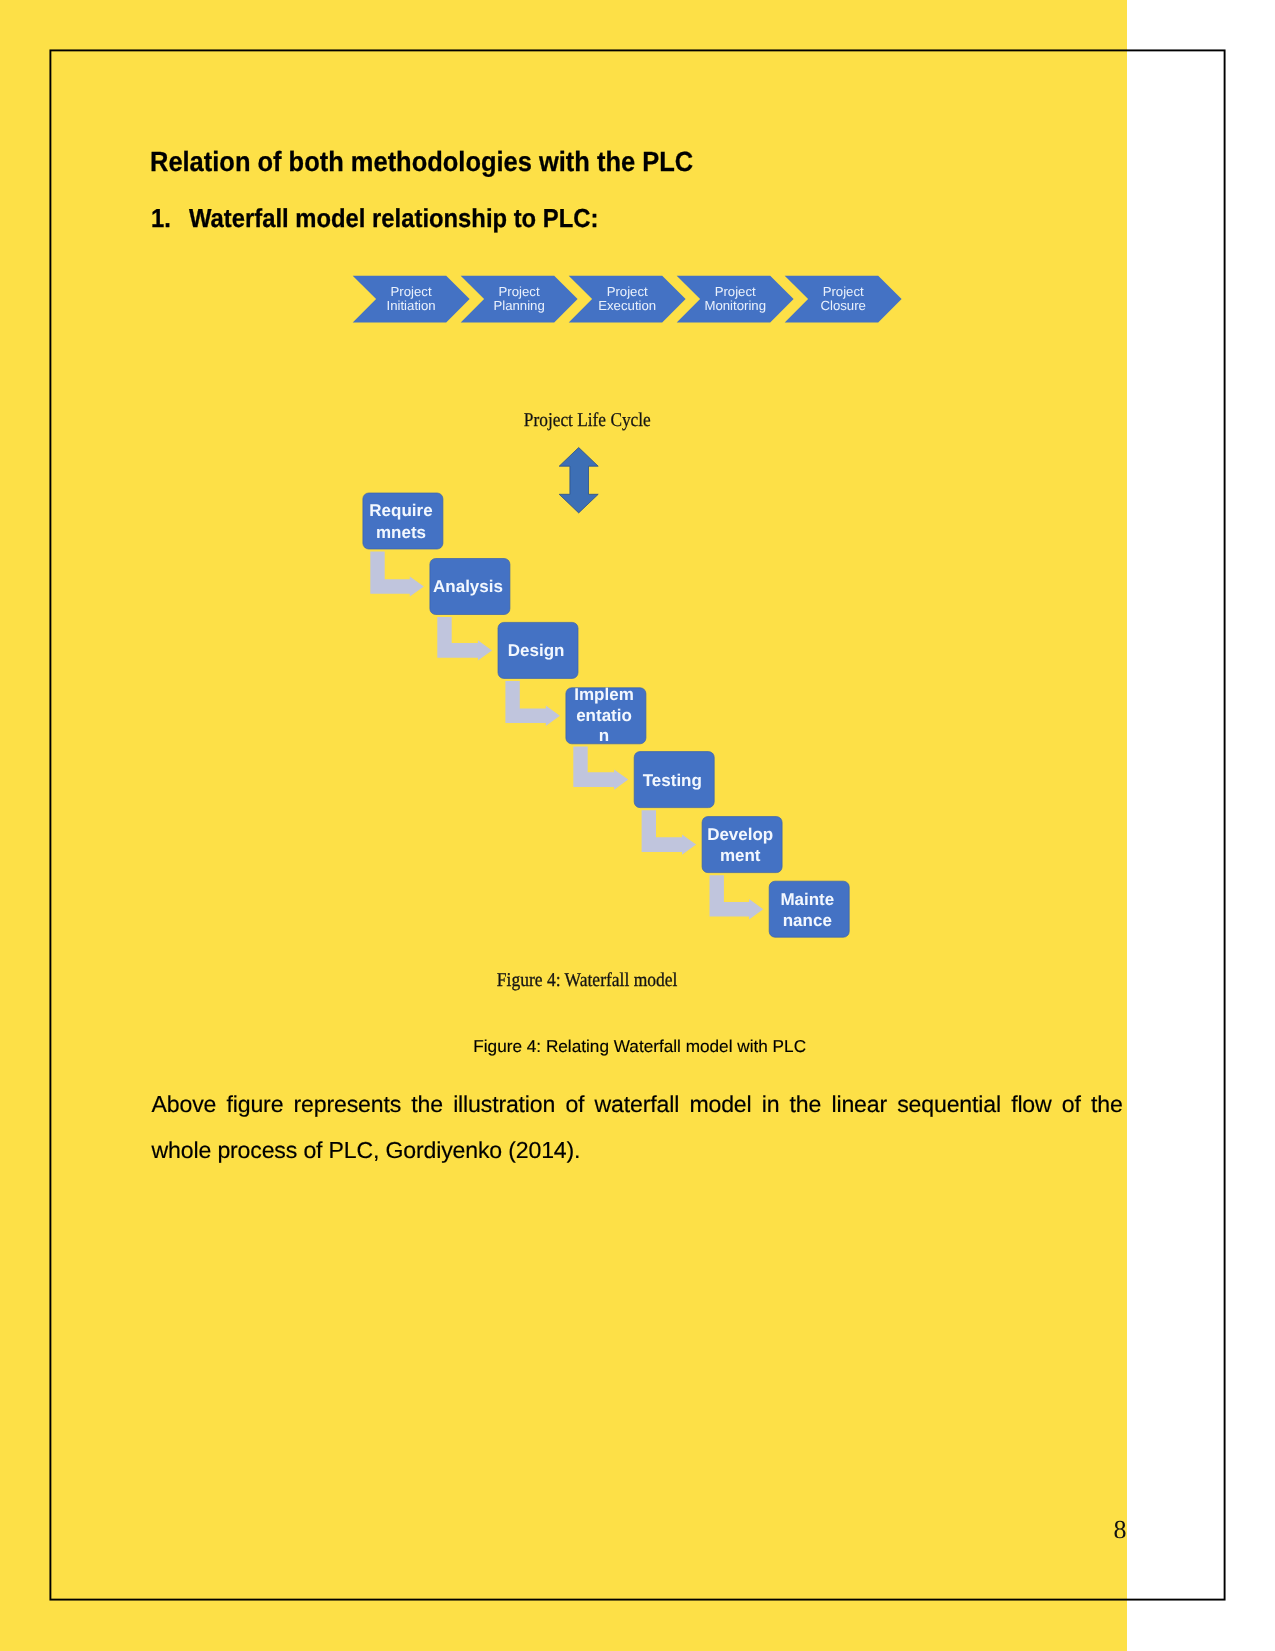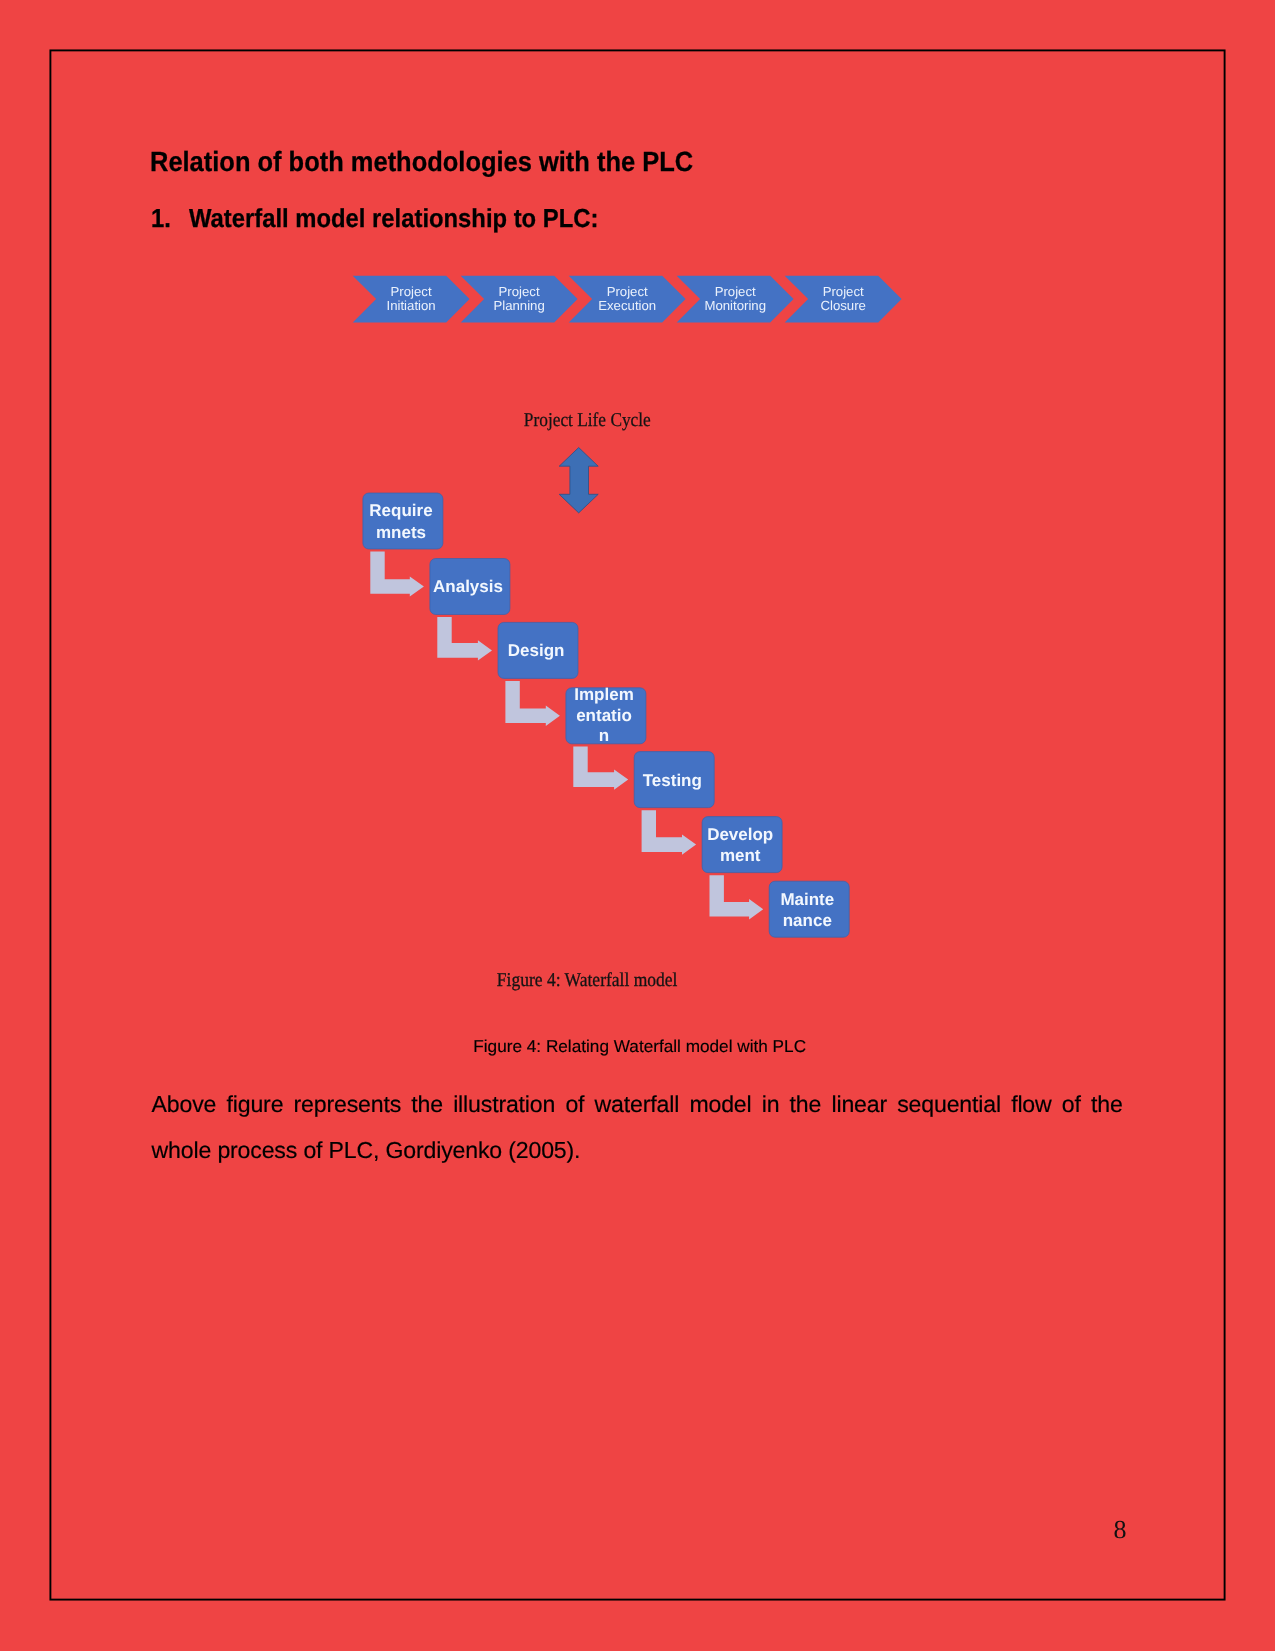--- a/index.html
+++ b/index.html
@@ -1,19 +1,19 @@
 <!DOCTYPE html>
 <html><head>
 <meta charset="utf-8">
 <title>Waterfall model relationship to PLC</title>
 <style>
   html,body{margin:0;padding:0;}
   body{width:1275px;height:1651px;background:#ffffff;-webkit-font-smoothing:antialiased;text-rendering:geometricPrecision;
        font-family:"Liberation Sans",sans-serif;overflow:hidden;position:relative;}
-  .page{position:absolute;left:0;top:0;width:1275px;height:1651px;background:#ef4444;will-change:transform;}
+  .page{position:absolute;left:0;top:0;width:1127px;height:1651px;background:#fde047;will-change:transform;}
   .page-border{position:absolute;left:0;top:0;width:1275px;height:1651px;}
 
   .heading{position:absolute;left:149.9px;top:146.2px;white-space:nowrap;
        font-size:27.8px;font-weight:bold;color:#000;
        -webkit-text-stroke:0.28px #000;
        transform-origin:left top;transform:scaleX(0.916);}
 
   .listitem{position:absolute;left:150.9px;top:203.4px;white-space:nowrap;
        font-size:26px;font-weight:bold;color:#000;
        -webkit-text-stroke:0.28px #000;
@@ -124,16 +124,16 @@
 <text class="bx" x="771.3" y="649.5">Mainte</text>
 <text class="bx" x="771.3" y="670.9">nance</text>
 </g>
 </g>
 <text class="icap" x="0" y="0" transform="translate(460.8,731.3) scale(0.894,1)">Figure 4: Waterfall model</text>
 </svg>
 </div>
 
   <div class="figcap">Figure 4: Relating Waterfall model with PLC</div>
 
-  <div class="bodytext">Above figure represents the illustration of waterfall model in the linear sequential flow of the whole process of PLC, Gordiyenko (2005).</div>
+  <div class="bodytext">Above figure represents the illustration of waterfall model in the linear sequential flow of the whole process of PLC, Gordiyenko (2014).</div>
 
   <div class="pagenum">8</div>
 </div>
 
 </body></html>

